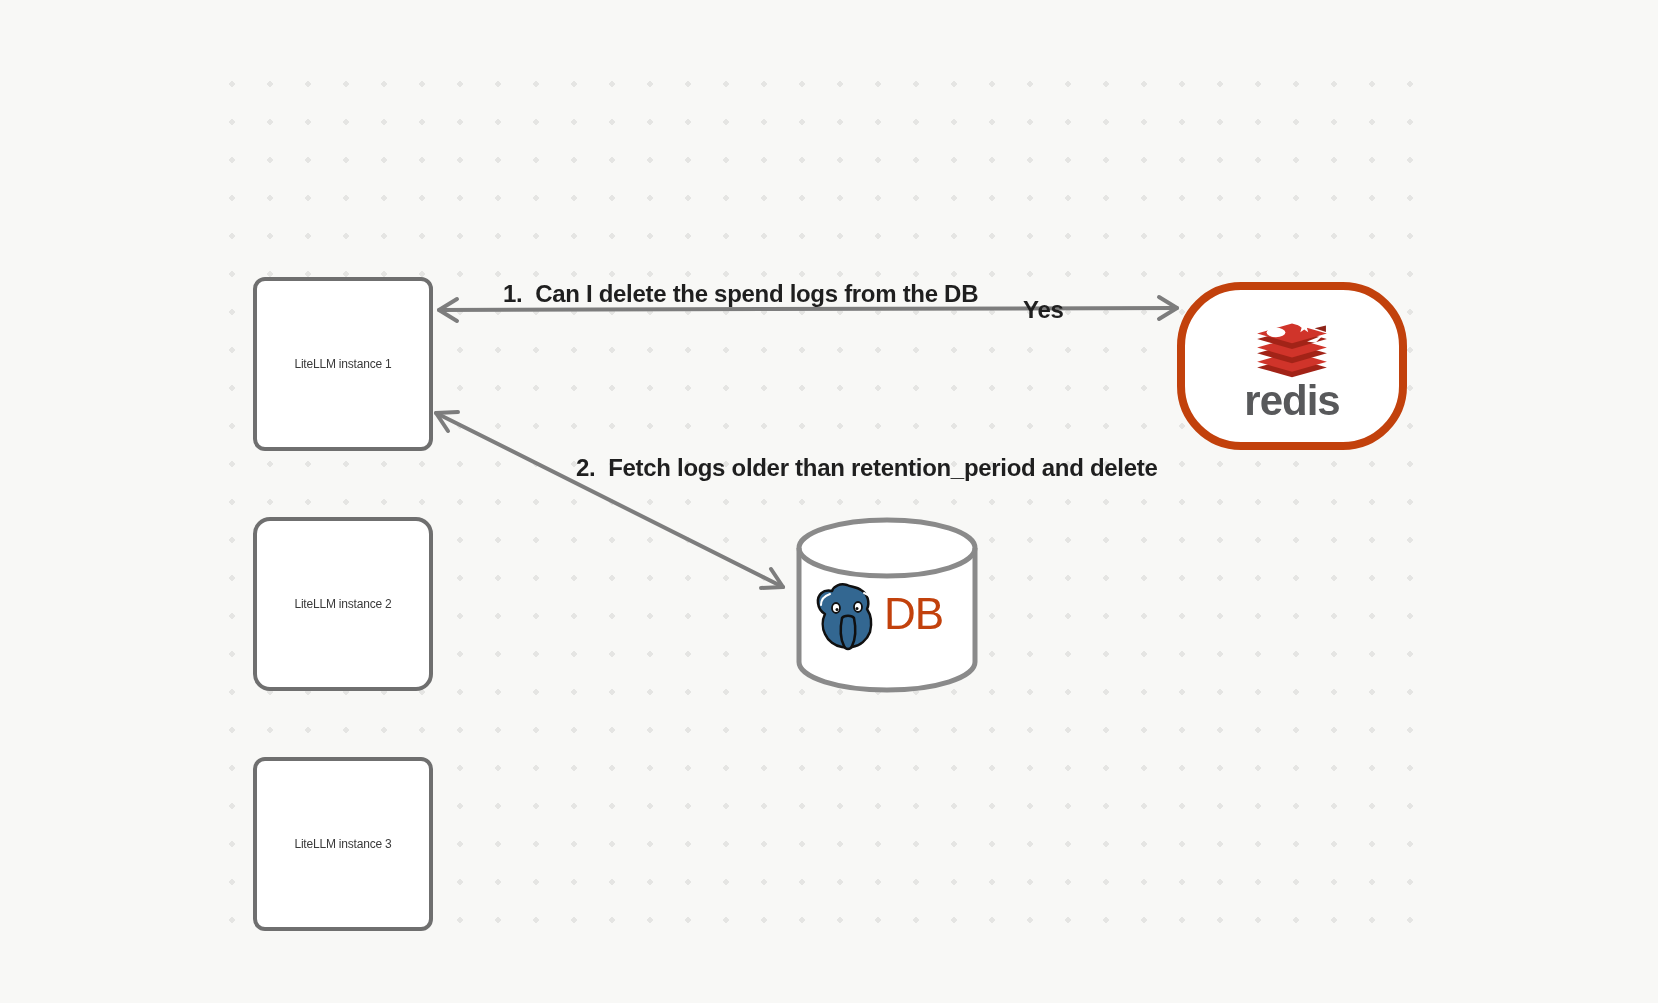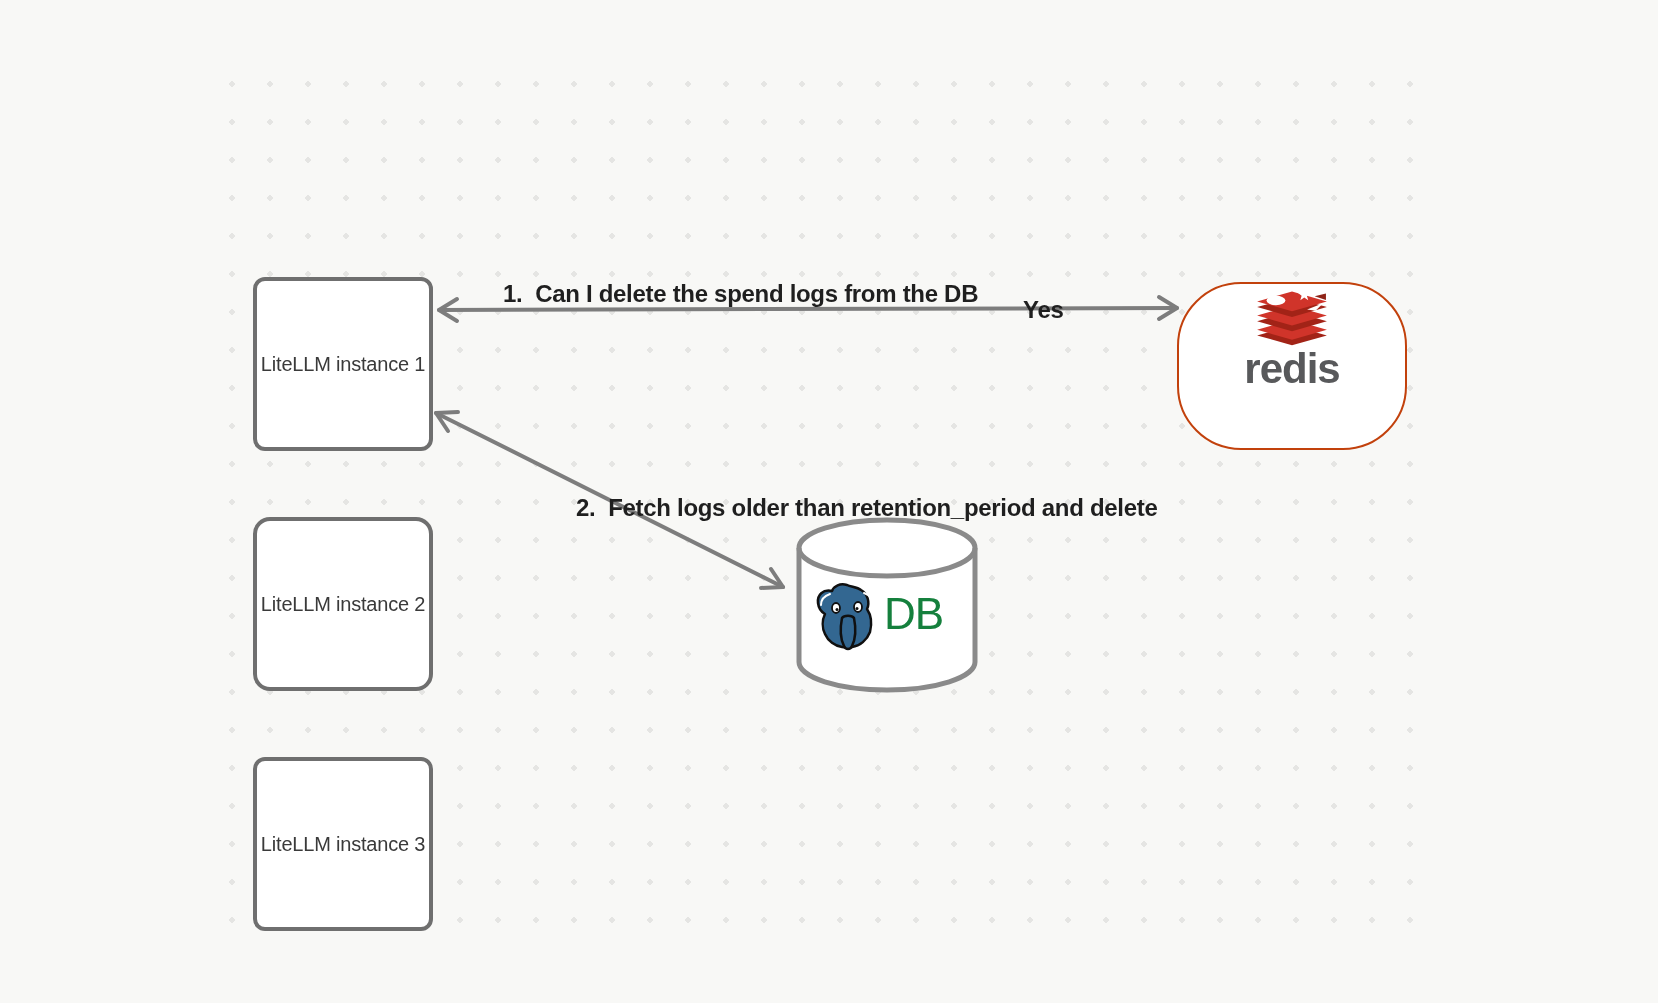--- a/index.html
+++ b/index.html
@@ -27,55 +27,56 @@
   .node-box{
     position:absolute;
     width:180px;height:174px;
     box-sizing:border-box;
     background:#ffffff;
     border:4px solid #6f6f6f;
     border-radius:12px;
     display:flex;align-items:center;justify-content:center;
   }
   .node-box .node-label{
-    font-size:20px;color:#3a3a3a;letter-spacing:-0.2px;
+    font-size:12px;color:#3a3a3a;letter-spacing:-0.2px;
   }
   .box-1{left:253px;top:277px;}
   .box-2{left:253px;top:517px;border-radius:17px;}
   .box-3{left:253px;top:757px;align-items:center;}
 
   .redis-node{
     position:absolute;
     left:1177px;top:282px;
     width:230px;height:168px;
     box-sizing:border-box;
     background:#ffffff;
-    border:2px solid #c2410c;
+    border:8px solid #c2410c;
     border-radius:64px;
     display:flex;flex-direction:column;align-items:center;
+    padding-top:26px;
   }
   .redis-wordmark{
     font-size:42px;font-weight:bold;color:#58595b;
     letter-spacing:-1px;line-height:1;margin-top:-2px;
   }
   .flow-label{
     position:absolute;
     font-size:24px;font-weight:bold;color:#1f1f1f;
     letter-spacing:-0.3px;line-height:1.2;
     white-space:pre;
   }
   .flow-1{left:485px;top:280px;margin-left:18px;}
   .flow-1-reply{left:1023px;top:296px;}
-  .flow-2{left:576px;top:454px;margin-top:40px;}
+  .flow-2{left:576px;top:454px;}
 
   .cylinder{position:absolute;left:795px;top:516px;}
   .pg-elephant{position:absolute;left:814px;top:582px;}
   .db-label{
     position:absolute;left:884px;top:592px;
-    font-size:44px;font-weight:500;color:#15803d;
+    font-size:44px;font-weight:500;color:#c2410c;
     letter-spacing:-1px;line-height:1;
   }
 </style>
 </head>
 <body>
 
 <div class="canvas">
 
   <div class="dot-grid"></div>
 

